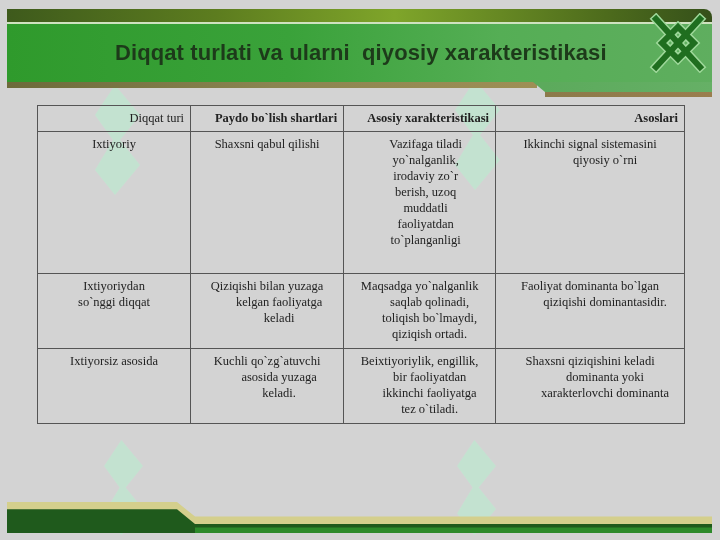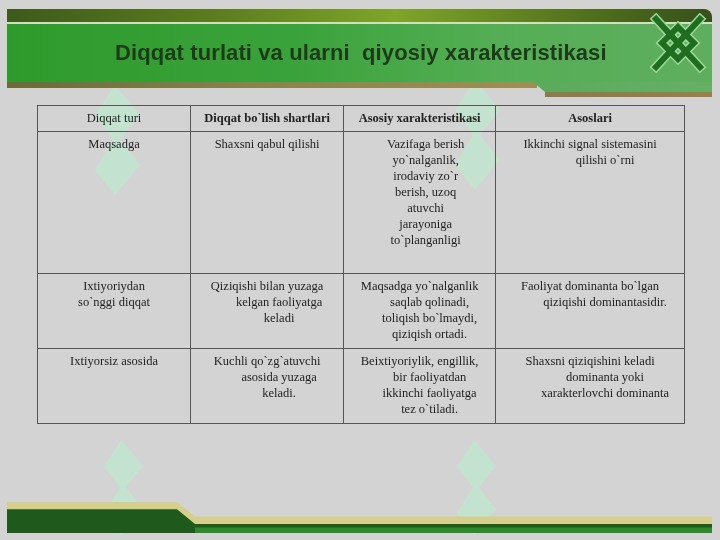--- a/index.html
+++ b/index.html
@@ -55,21 +55,21 @@
       position: absolute; left: 37px; top: 105px;
       border-collapse: collapse; table-layout: fixed;
       width: 648px; color: #222;
       font-size: 12.5px; line-height: 16px;
     }
     table.grid th, table.grid td {
       border: 1px solid #555; vertical-align: top; text-align: center;
       padding: 4px 6px;
       background: transparent;
     }
-    table.grid th { font-weight: bold; height: 17px; }
+    table.grid th { font-weight: bold; height: 17px; text-align: right; }
     table.grid th.plain { font-weight: normal; }
     .col1 { width: 141px; } .col2 { width: 141px; } .col3 { width: 140px; } .col4 { width: 174px; }
     tr.r1 td { height: 133px; }
     tr.r2 td { height: 66px; margin-top: 12px; }
     tr.r3 td { height: 66px; }
     .cell-lines span { display: block; }
     .ftr-dark {
       position: absolute; left: 7px; top: 513px; width: 705px; height: 17px;
     }
   </style>
@@ -113,45 +113,45 @@
 <table class="grid">
   <colgroup>
     <col class="col1">
       <col class="col2">
       <col class="col3">
       <col class="col4">
   </colgroup>
   <thead>
     <tr>
       <th class="plain">Diqqat turi</th>
-      <th>Diqqat bo`lish shartlari</th>
+      <th>Paydo bo`lish shartlari</th>
       <th>Asosiy xarakteristikasi</th>
       <th>Asoslari</th>
     </tr>
   </thead>
   <tbody>
     <tr class="r1">
       <td class="cell-lines">
-        <span>Maqsadga</span>
+        <span>Ixtiyoriy</span>
       </td>
       <td class="cell-lines">
         <span>Shaxsni qabul qilishi</span>
       </td>
       <td class="cell-lines" style="padding-left:18px">
-        <span>Vazifaga berish</span>
+        <span>Vazifaga tiladi</span>
         <span>yo`nalganlik,</span>
         <span>irodaviy zo`r</span>
         <span>berish, uzoq</span>
-        <span>atuvchi</span>
-        <span>jarayoniga</span>
+        <span>muddatli</span>
+        <span>faoliyatdan</span>
         <span>to`planganligi</span>
       </td>
       <td class="cell-lines">
         <span>Ikkinchi signal sistemasini</span>
-        <span style="padding-left:30px">qilishi o`rni</span>
+        <span style="padding-left:30px">qiyosiy o`rni</span>
       </td>
     </tr>
     <tr class="r2">
       <td class="cell-lines">
         <span>Ixtiyoriydan</span>
         <span>so`nggi diqqat</span>
       </td>
       <td class="cell-lines">
         <span>Qiziqishi bilan yuzaga</span>
         <span style="padding-left:24px">kelgan faoliyatga</span>

